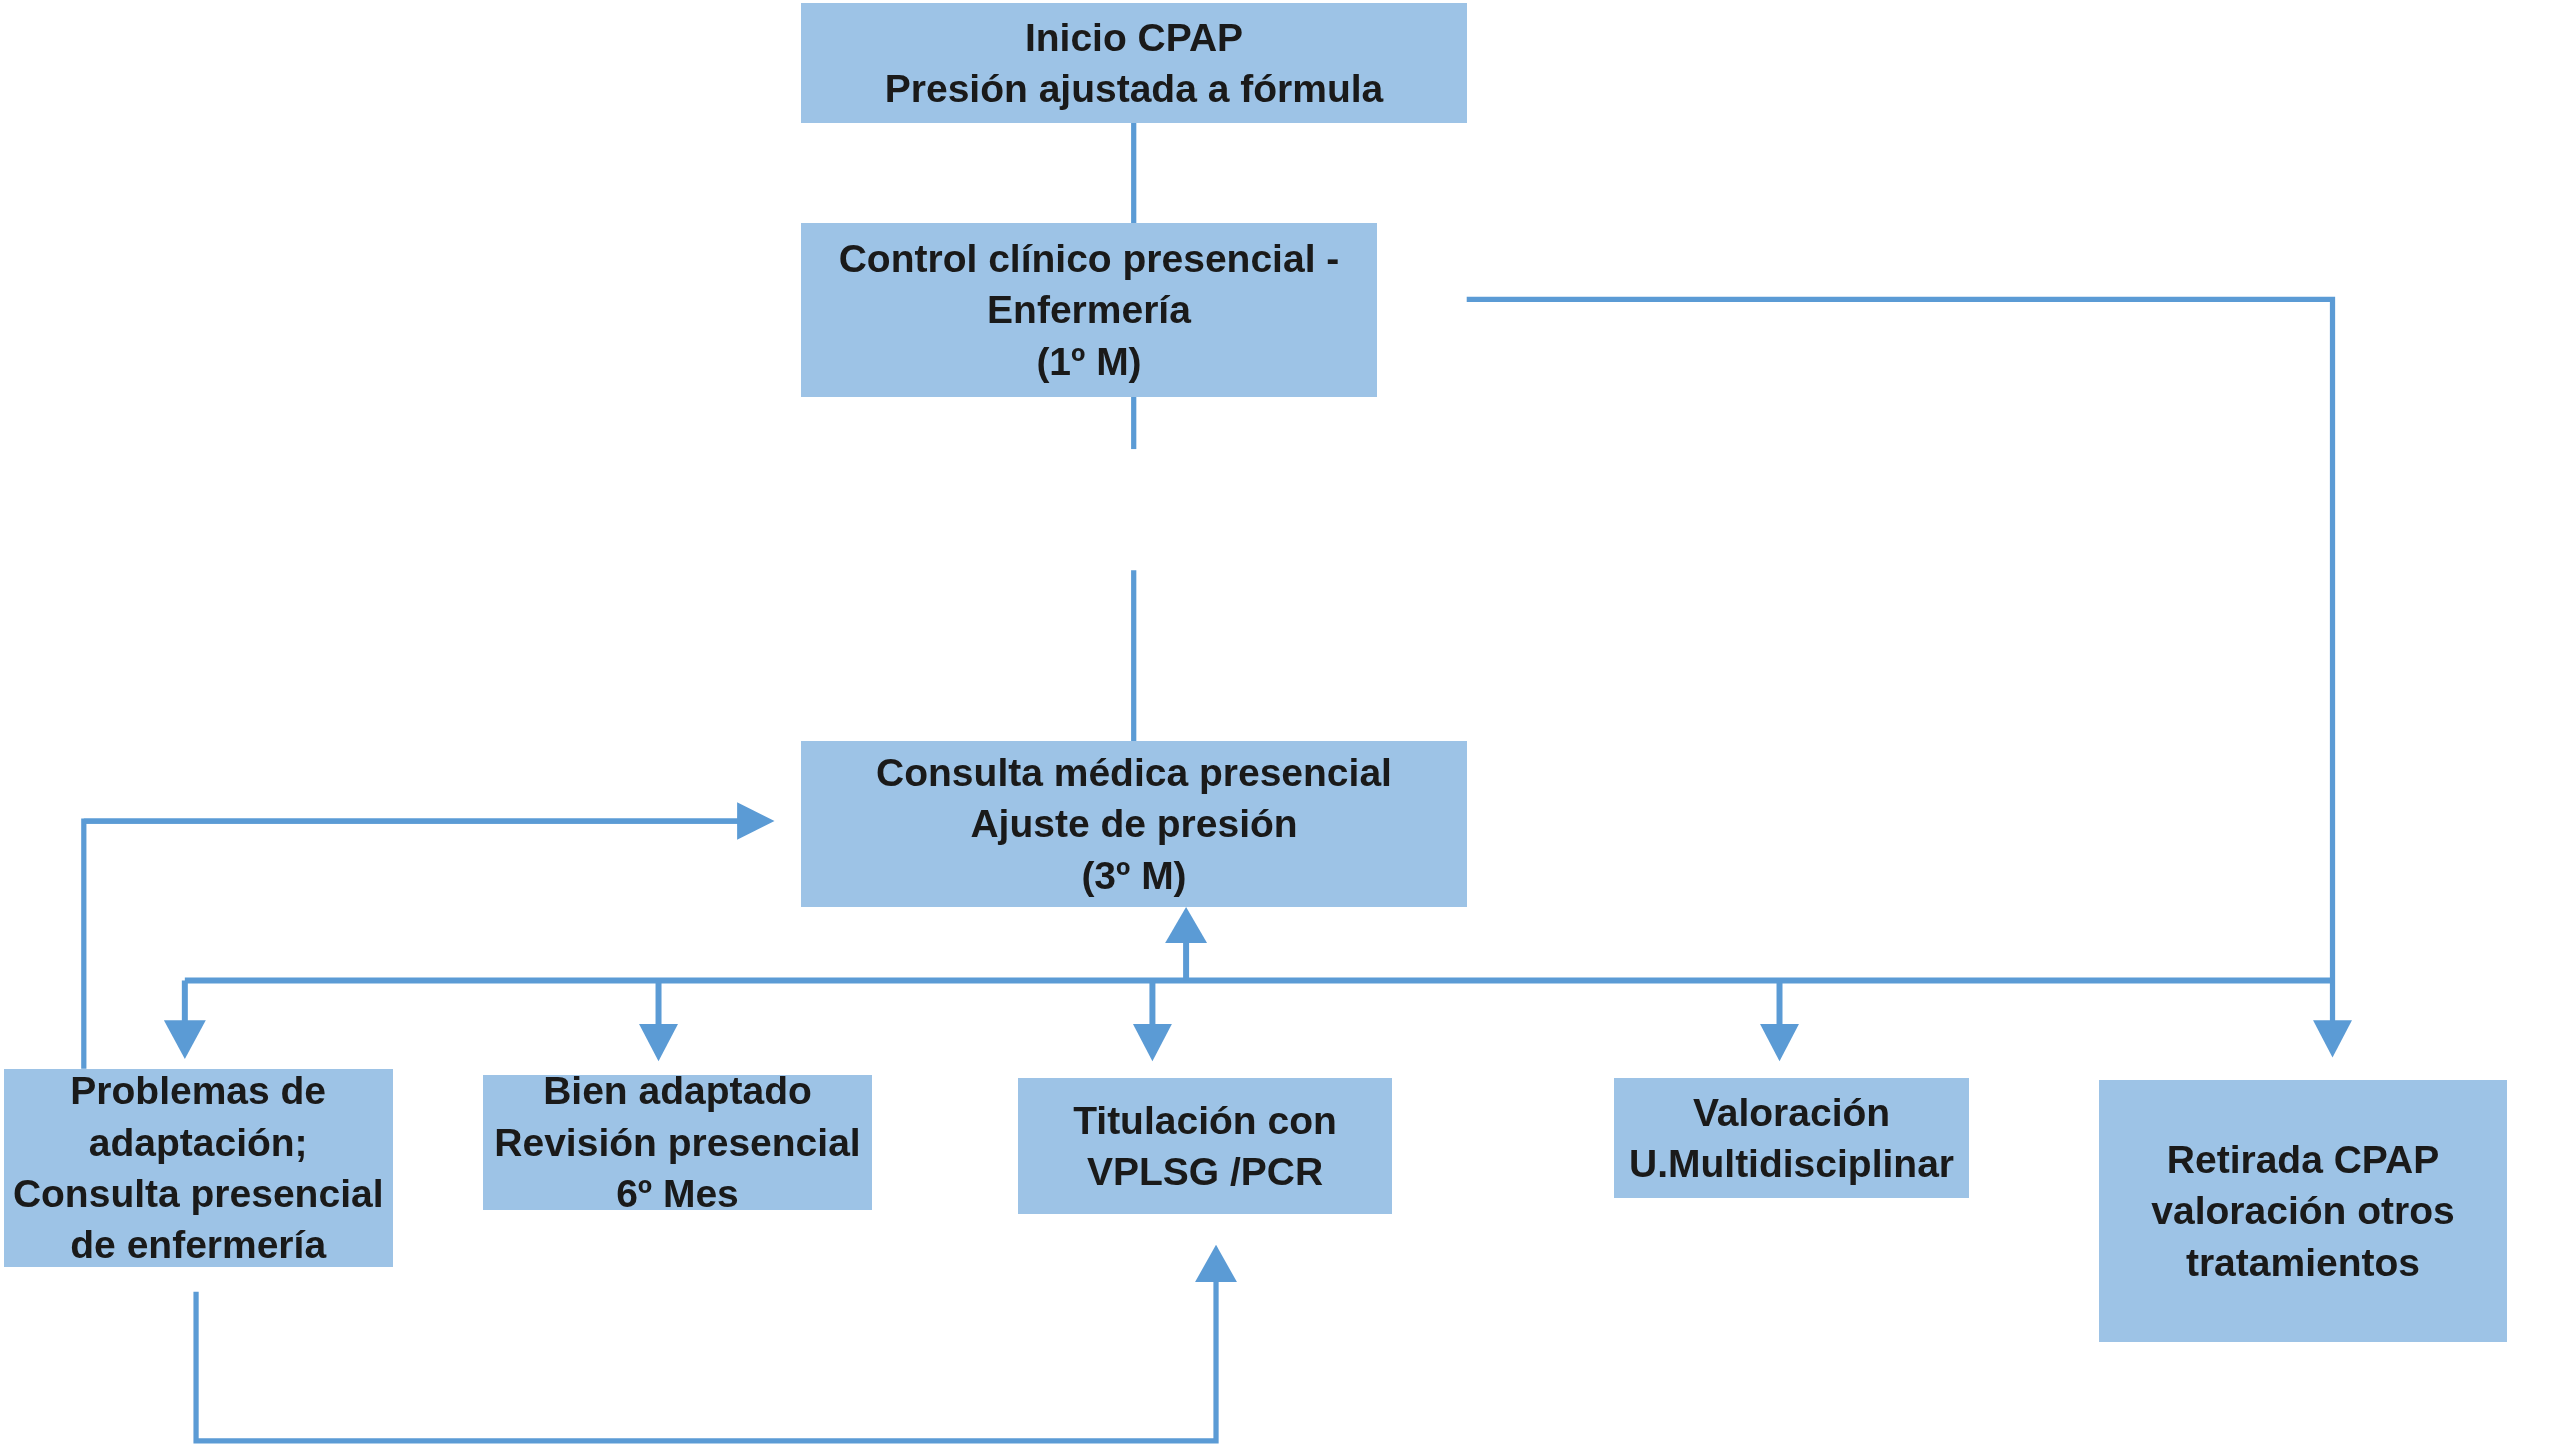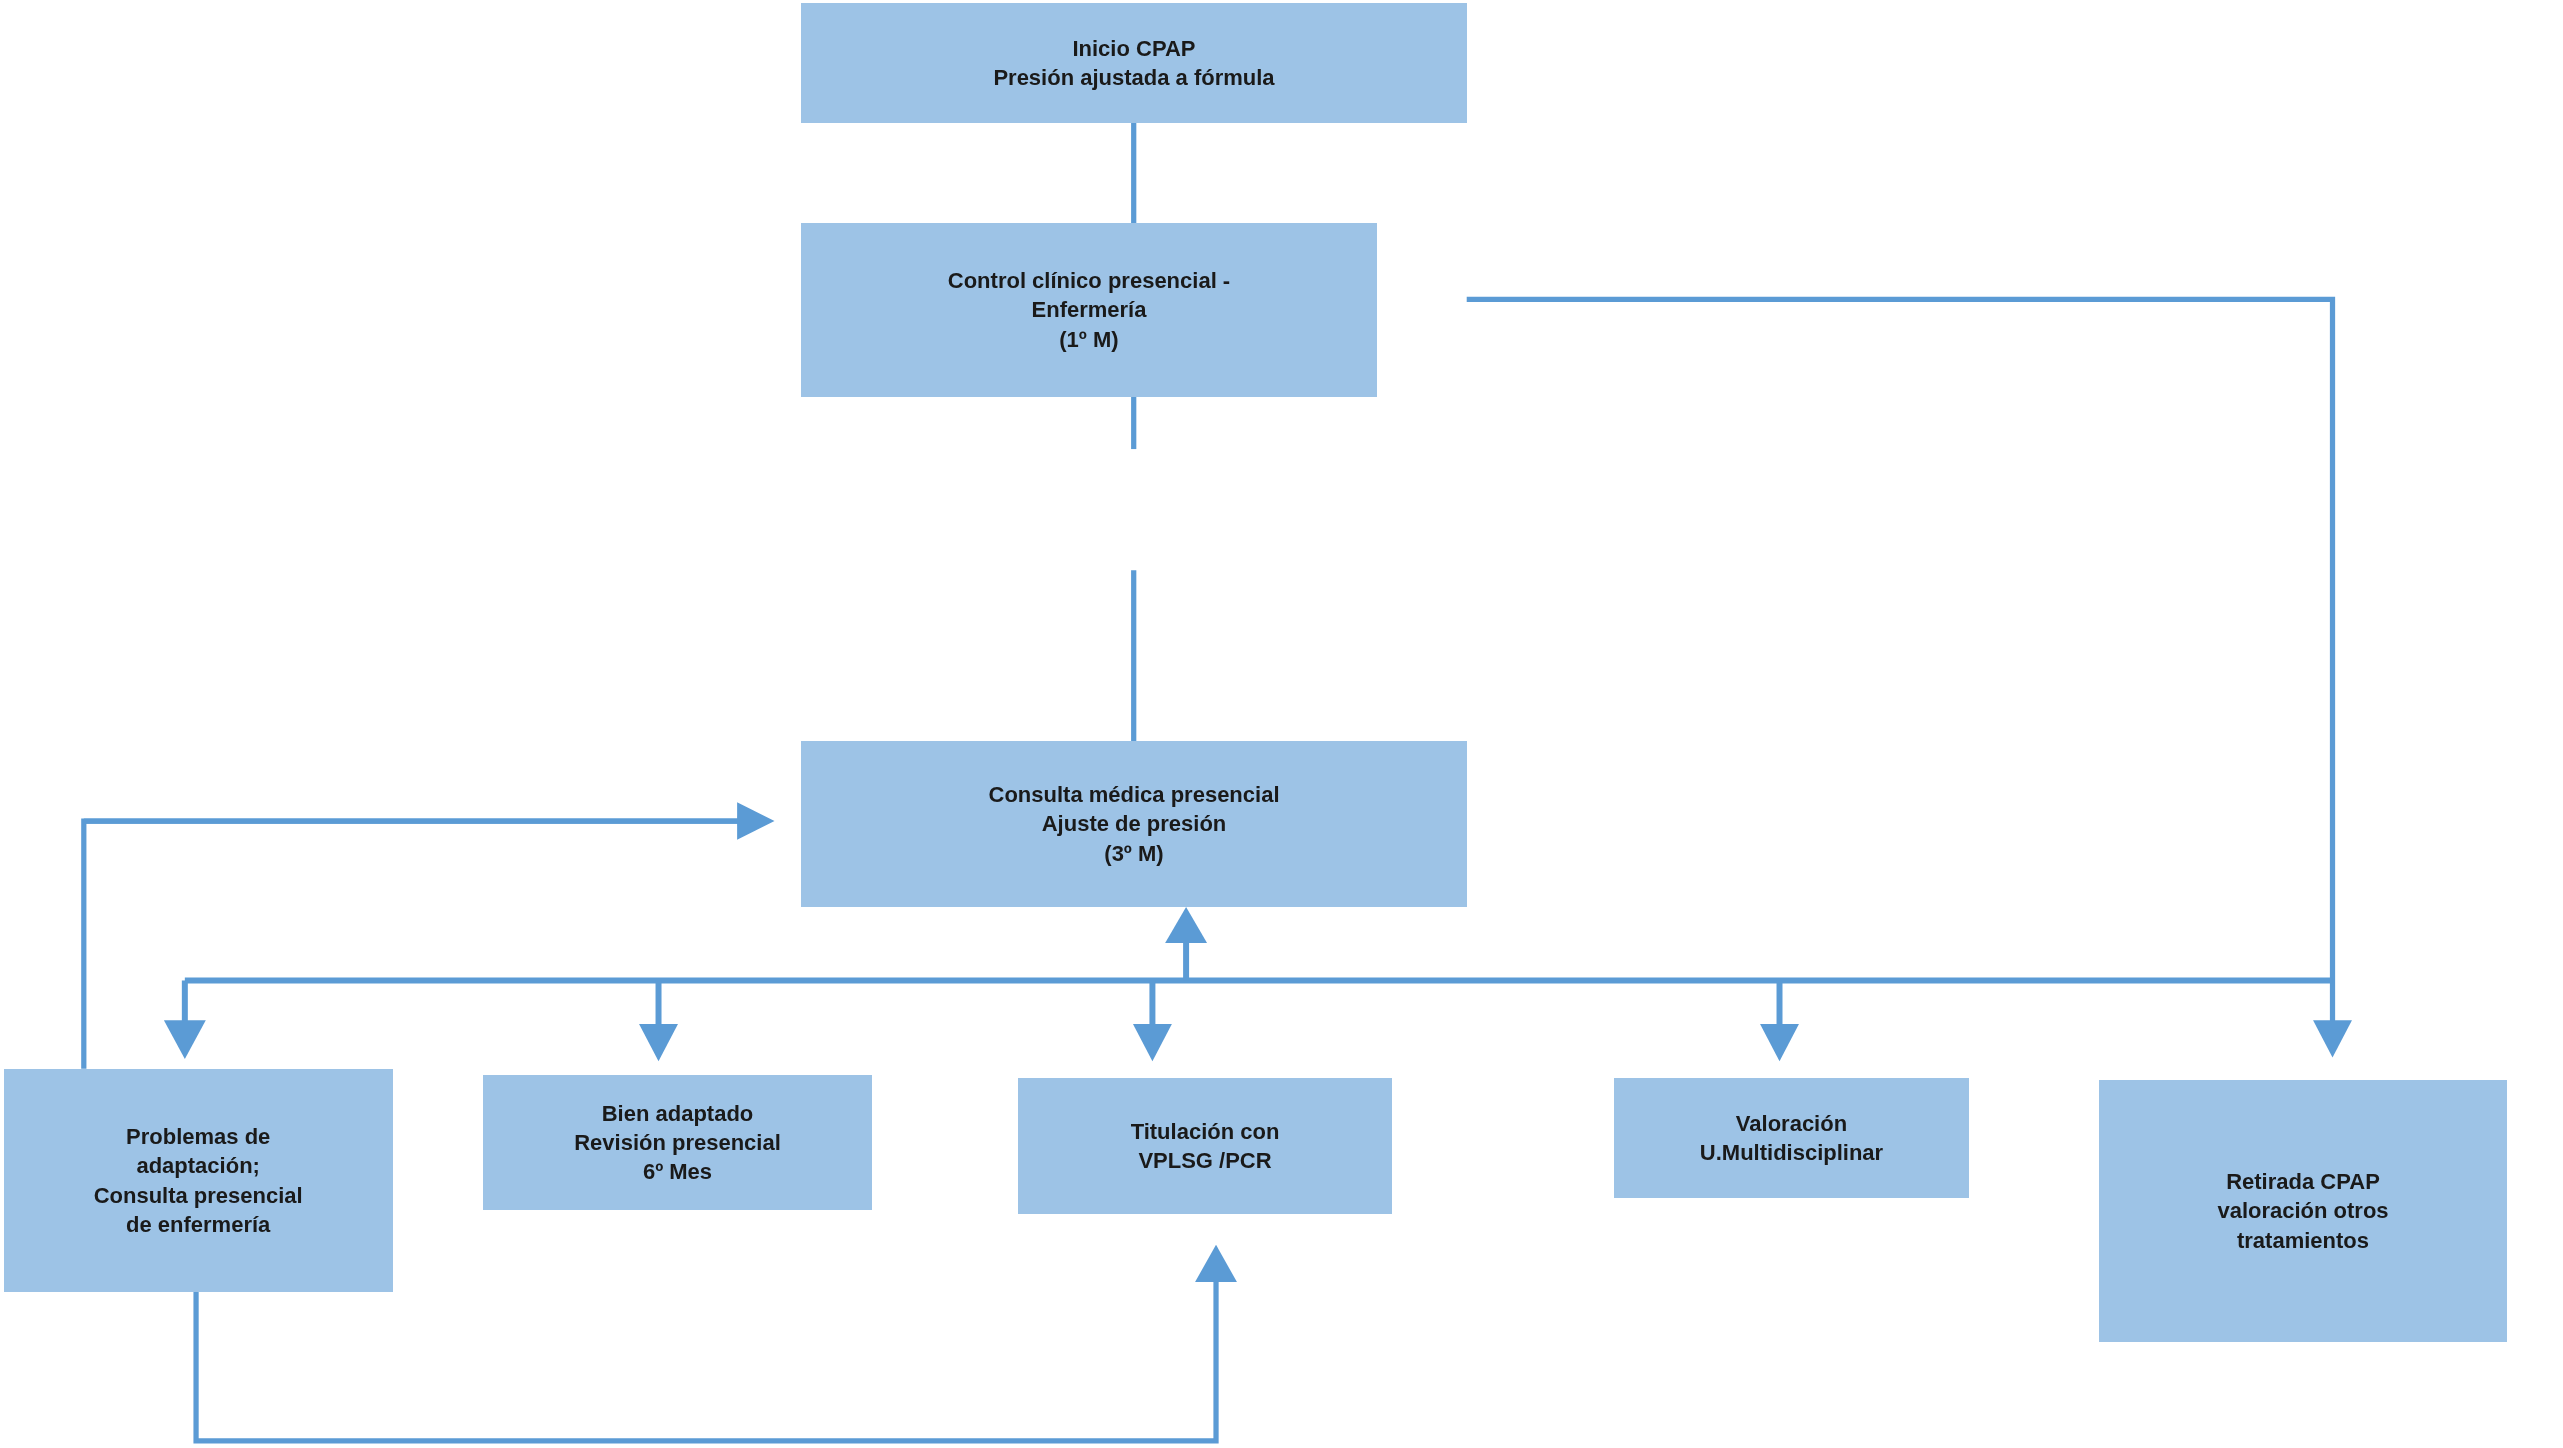--- a/index.html
+++ b/index.html
@@ -31,21 +31,21 @@
     display: flex;
     align-items: center;
     justify-content: center;
     box-sizing: border-box;
     z-index: 2;
   }
   .node-label {
     text-align: center;
     color: #1a1a1a;
     font-weight: bold;
-    font-size: 22px;
+    font-size: 39px;
     line-height: 1.32;
     white-space: pre-line;
     padding: 0 7.5px;
   }
 </style>
 </head>
 <body>
 
 <div id="canvas">
 
@@ -106,21 +106,21 @@
 (1º M)</div>
   </div>
 
 
   <div class="node" style="left:801px; top:741px; width:666px; height:166px;">
     <div class="node-label">Consulta médica presencial
 Ajuste de presión
 (3º M)</div>
   </div>
 
-  <div class="node" style="left:3.7px; top:1069px; width:389px; height:223px;">
+  <div class="node" style="left:3.7px; top:1069px; width:389px; height:198px;">
     <div class="node-label">Problemas de
 adaptación;
 Consulta presencial
 de enfermería</div>
   </div>
 
   <div class="node" style="left:483px; top:1075px; width:389px; height:135px;">
     <div class="node-label">Bien adaptado
 Revisión presencial
 6º Mes</div>

